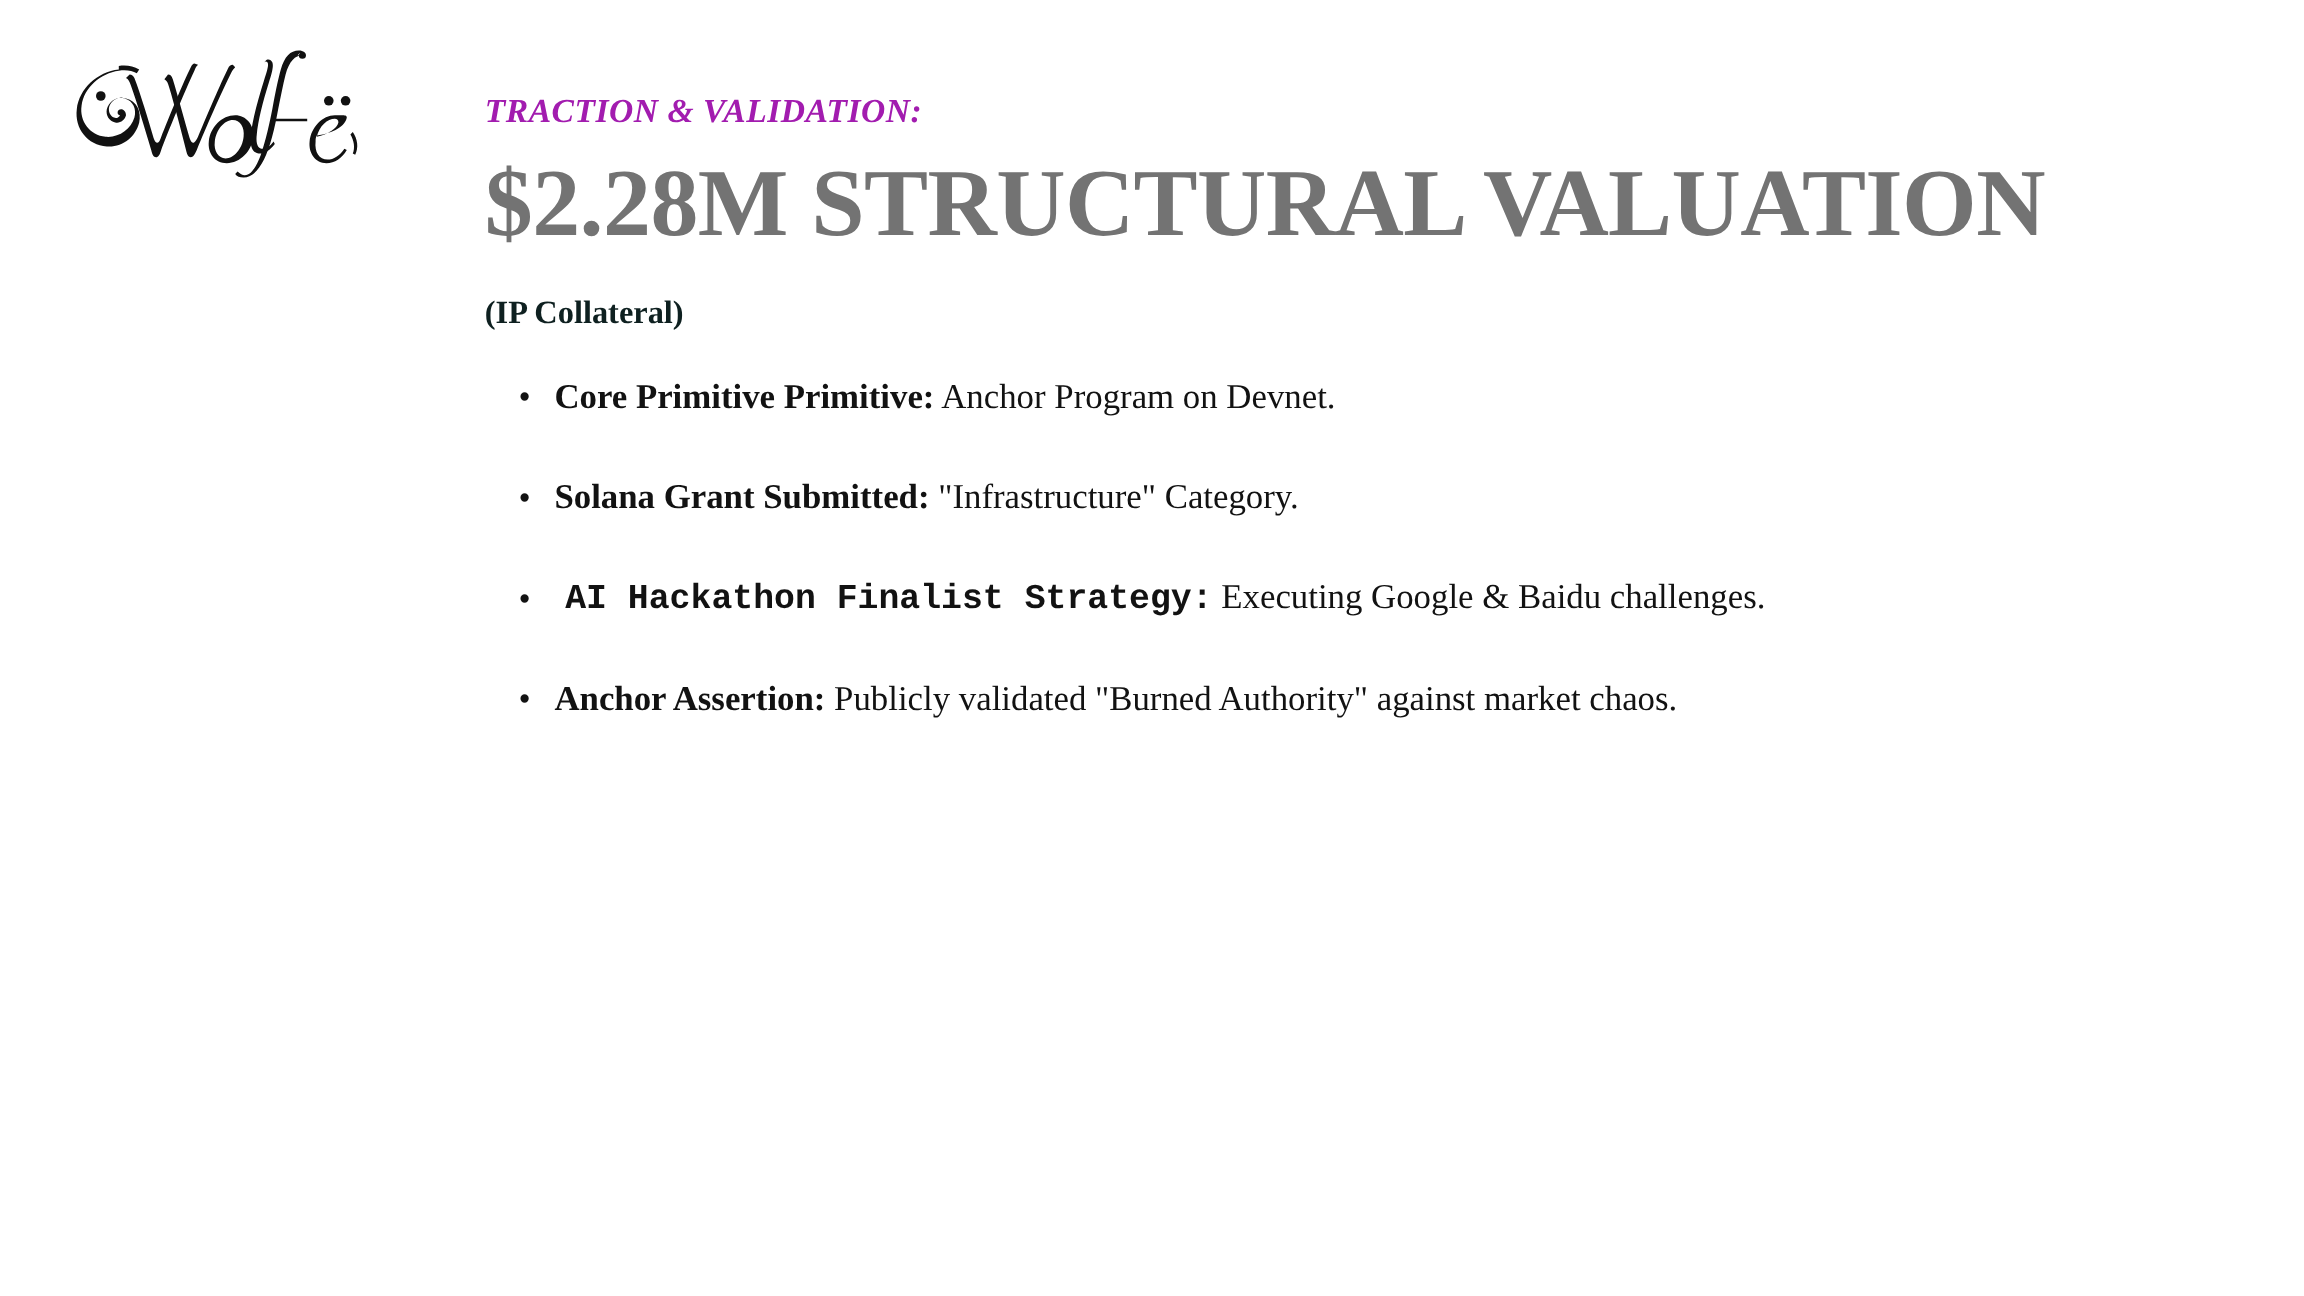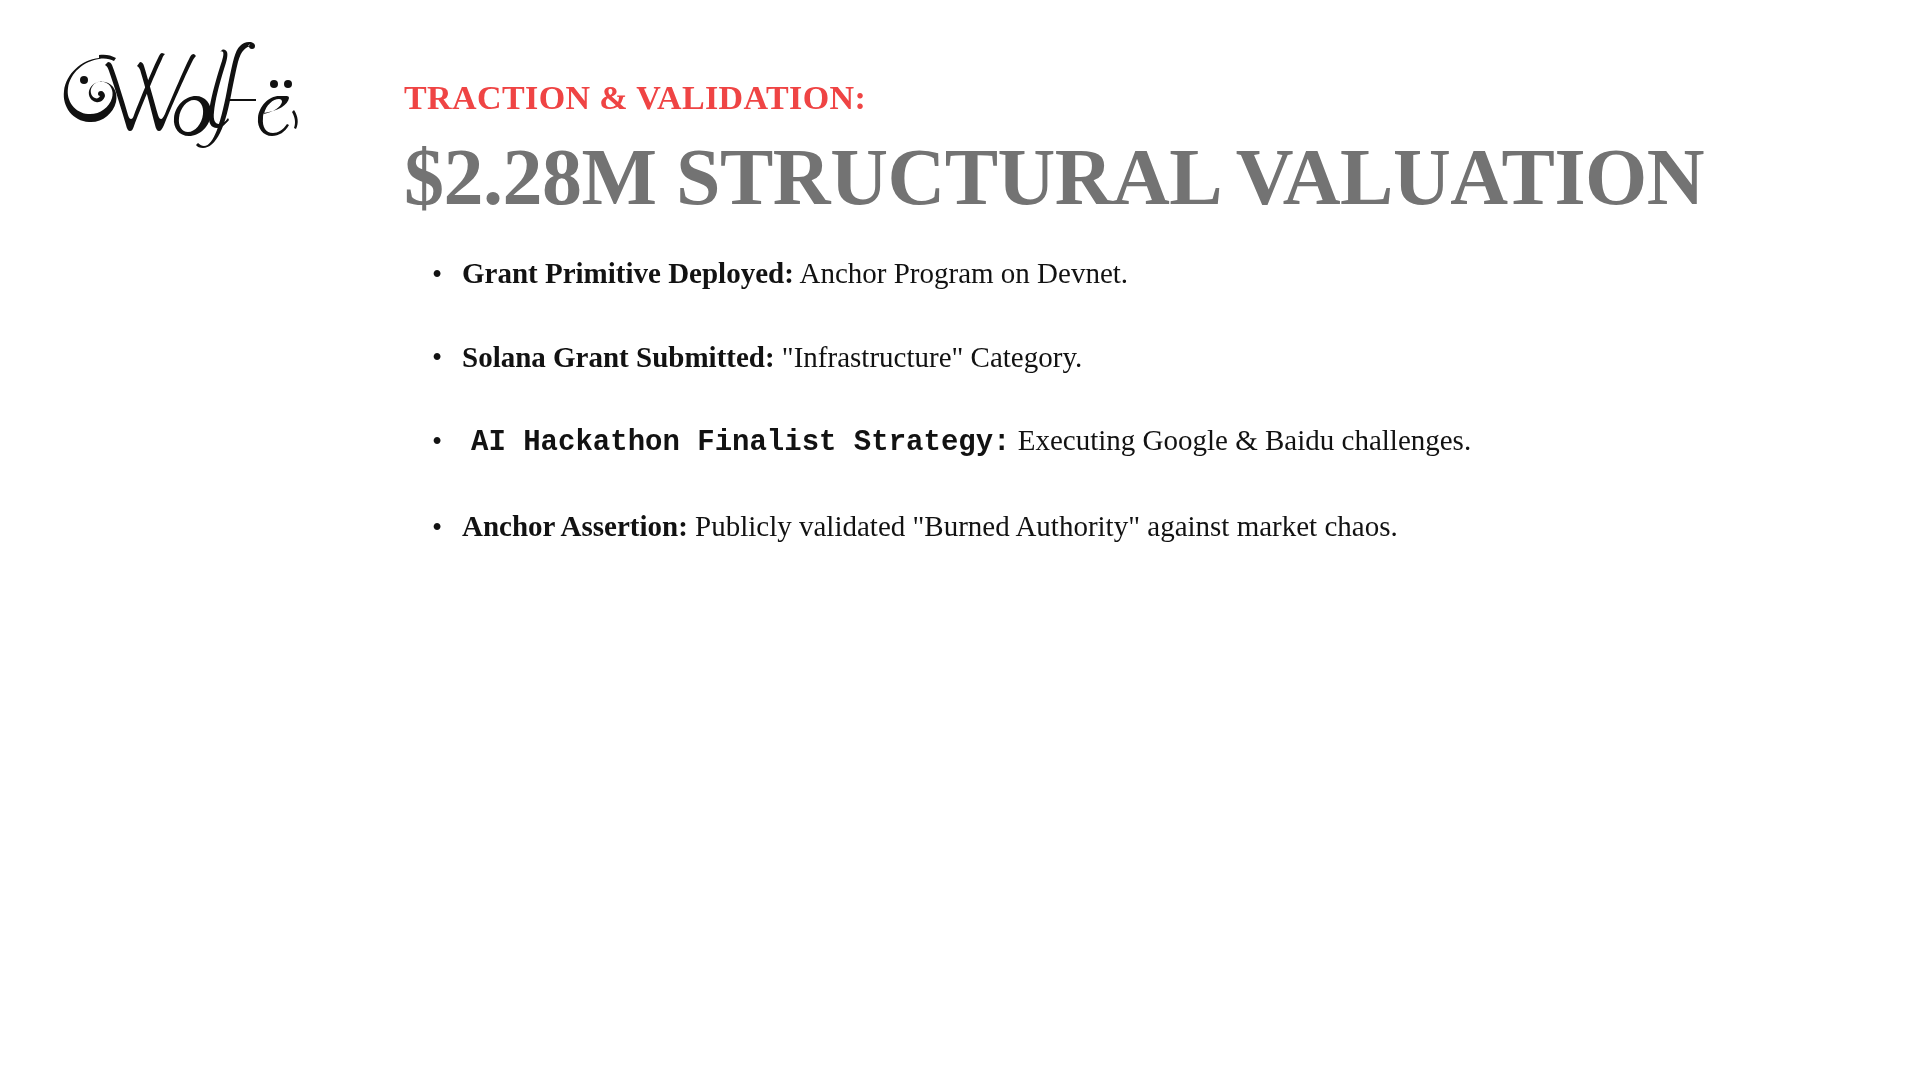--- a/index.html
+++ b/index.html
@@ -34,26 +34,27 @@
   .content {
     position: absolute;
     left: 404px;
     top: 78px;
     width: 1440px;
   }
 
   .eyebrow {
     font-family: "Liberation Serif", "DejaVu Serif", serif;
     font-weight: bold;
-    font-size: 34px;
+    font-size: 28px;
     letter-spacing: 0.4px;
-    color: #ef4444;
+    color: #a21caf;
     line-height: 1.15;
     margin: 0;
     white-space: nowrap;
+    font-style: italic;
   }
 
   .headline {
     font-family: "Liberation Serif", "DejaVu Serif", serif;
     font-weight: bold;
     font-size: 80px;
     line-height: 1.05;
     color: #737373;
     margin: 18px 0 0 0;
     white-space: nowrap;
@@ -139,26 +140,27 @@
     </g>
   </svg>
 </div>
 
 <div class="content">
 
   <p class="eyebrow">TRACTION &amp; VALIDATION:</p>
 
   <h1 class="headline">$2.28M STRUCTURAL VALUATION</h1>
 
+  <p class="subhead">(IP Collateral)</p>
 
   <ul class="bullets">
 
     <li>
       <span class="bullet-dot">•</span>
-      <span class="lead">Grant Primitive Deployed:</span><span class="rest"> Anchor Program on Devnet.</span>
+      <span class="lead">Core Primitive Primitive:</span><span class="rest"> Anchor Program on Devnet.</span>
     </li>
 
     <li>
       <span class="bullet-dot">•</span>
       <span class="lead">Solana Grant Submitted:</span><span class="rest"> "Infrastructure" Category.</span>
     </li>
 
     <li class="extra-indent">
       <span class="bullet-dot">•</span>
       <span class="lead">AI Hackathon Finalist Strategy:</span><span class="rest"> Executing Google &amp; Baidu challenges.</span>

